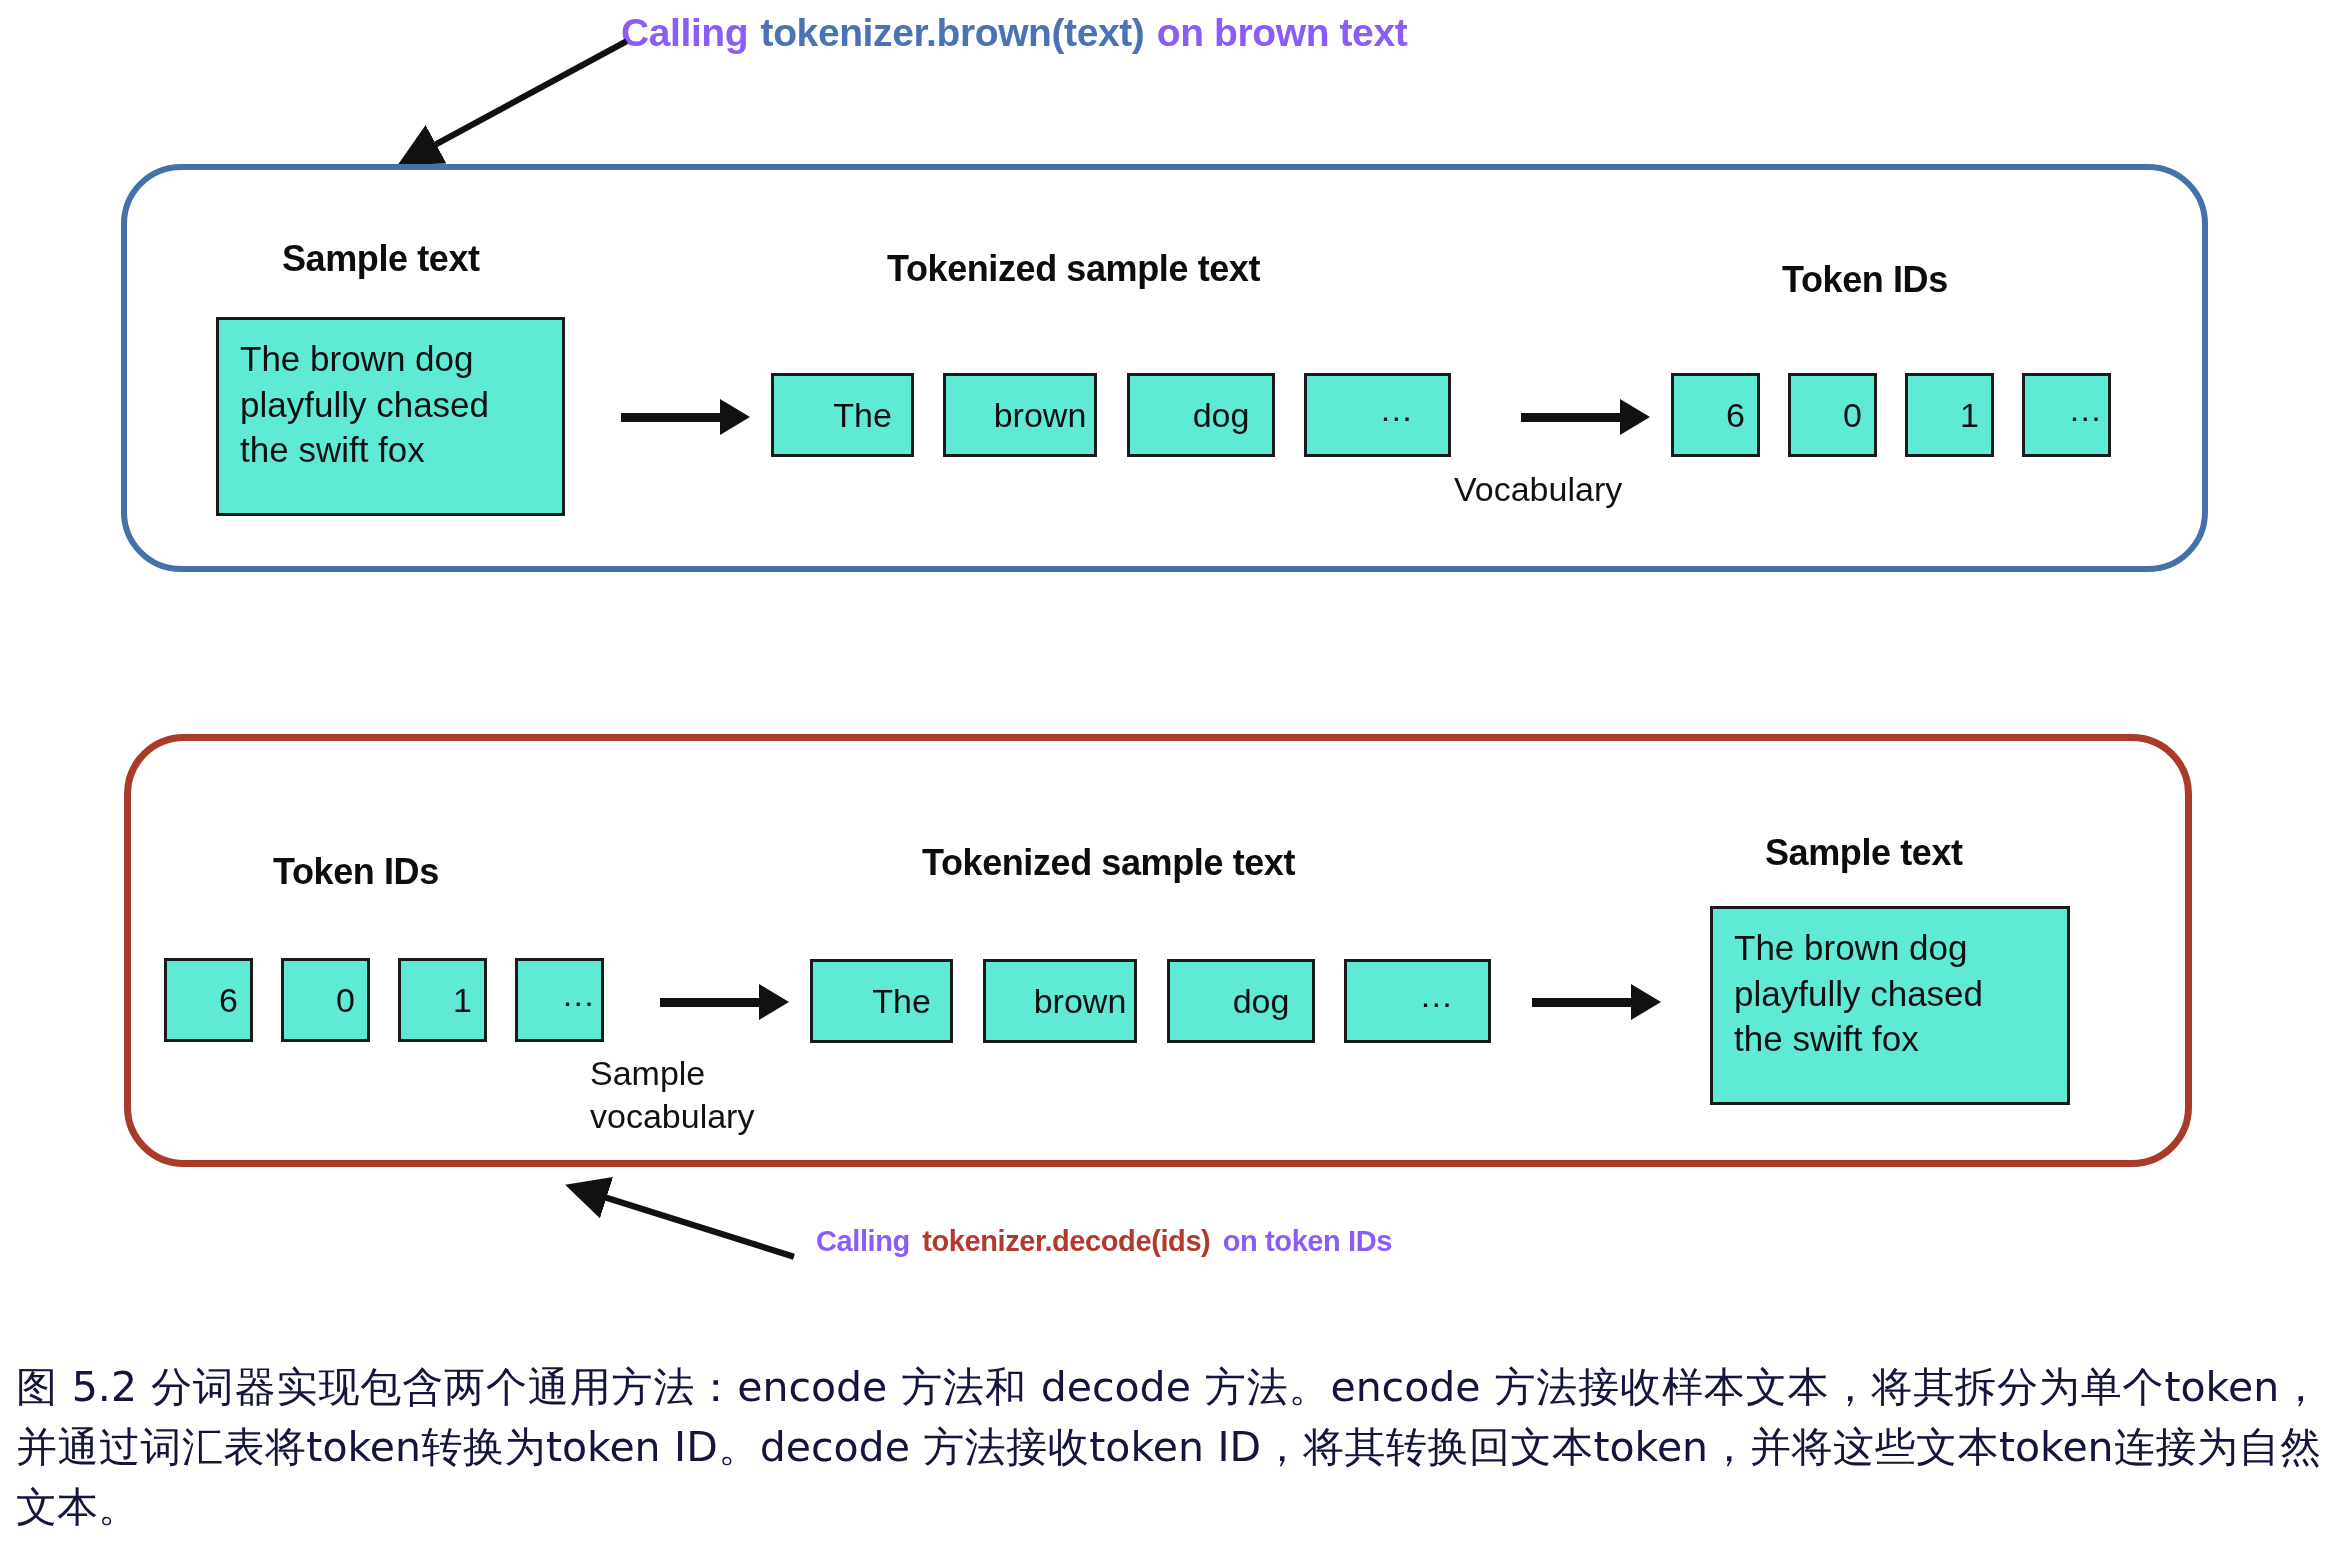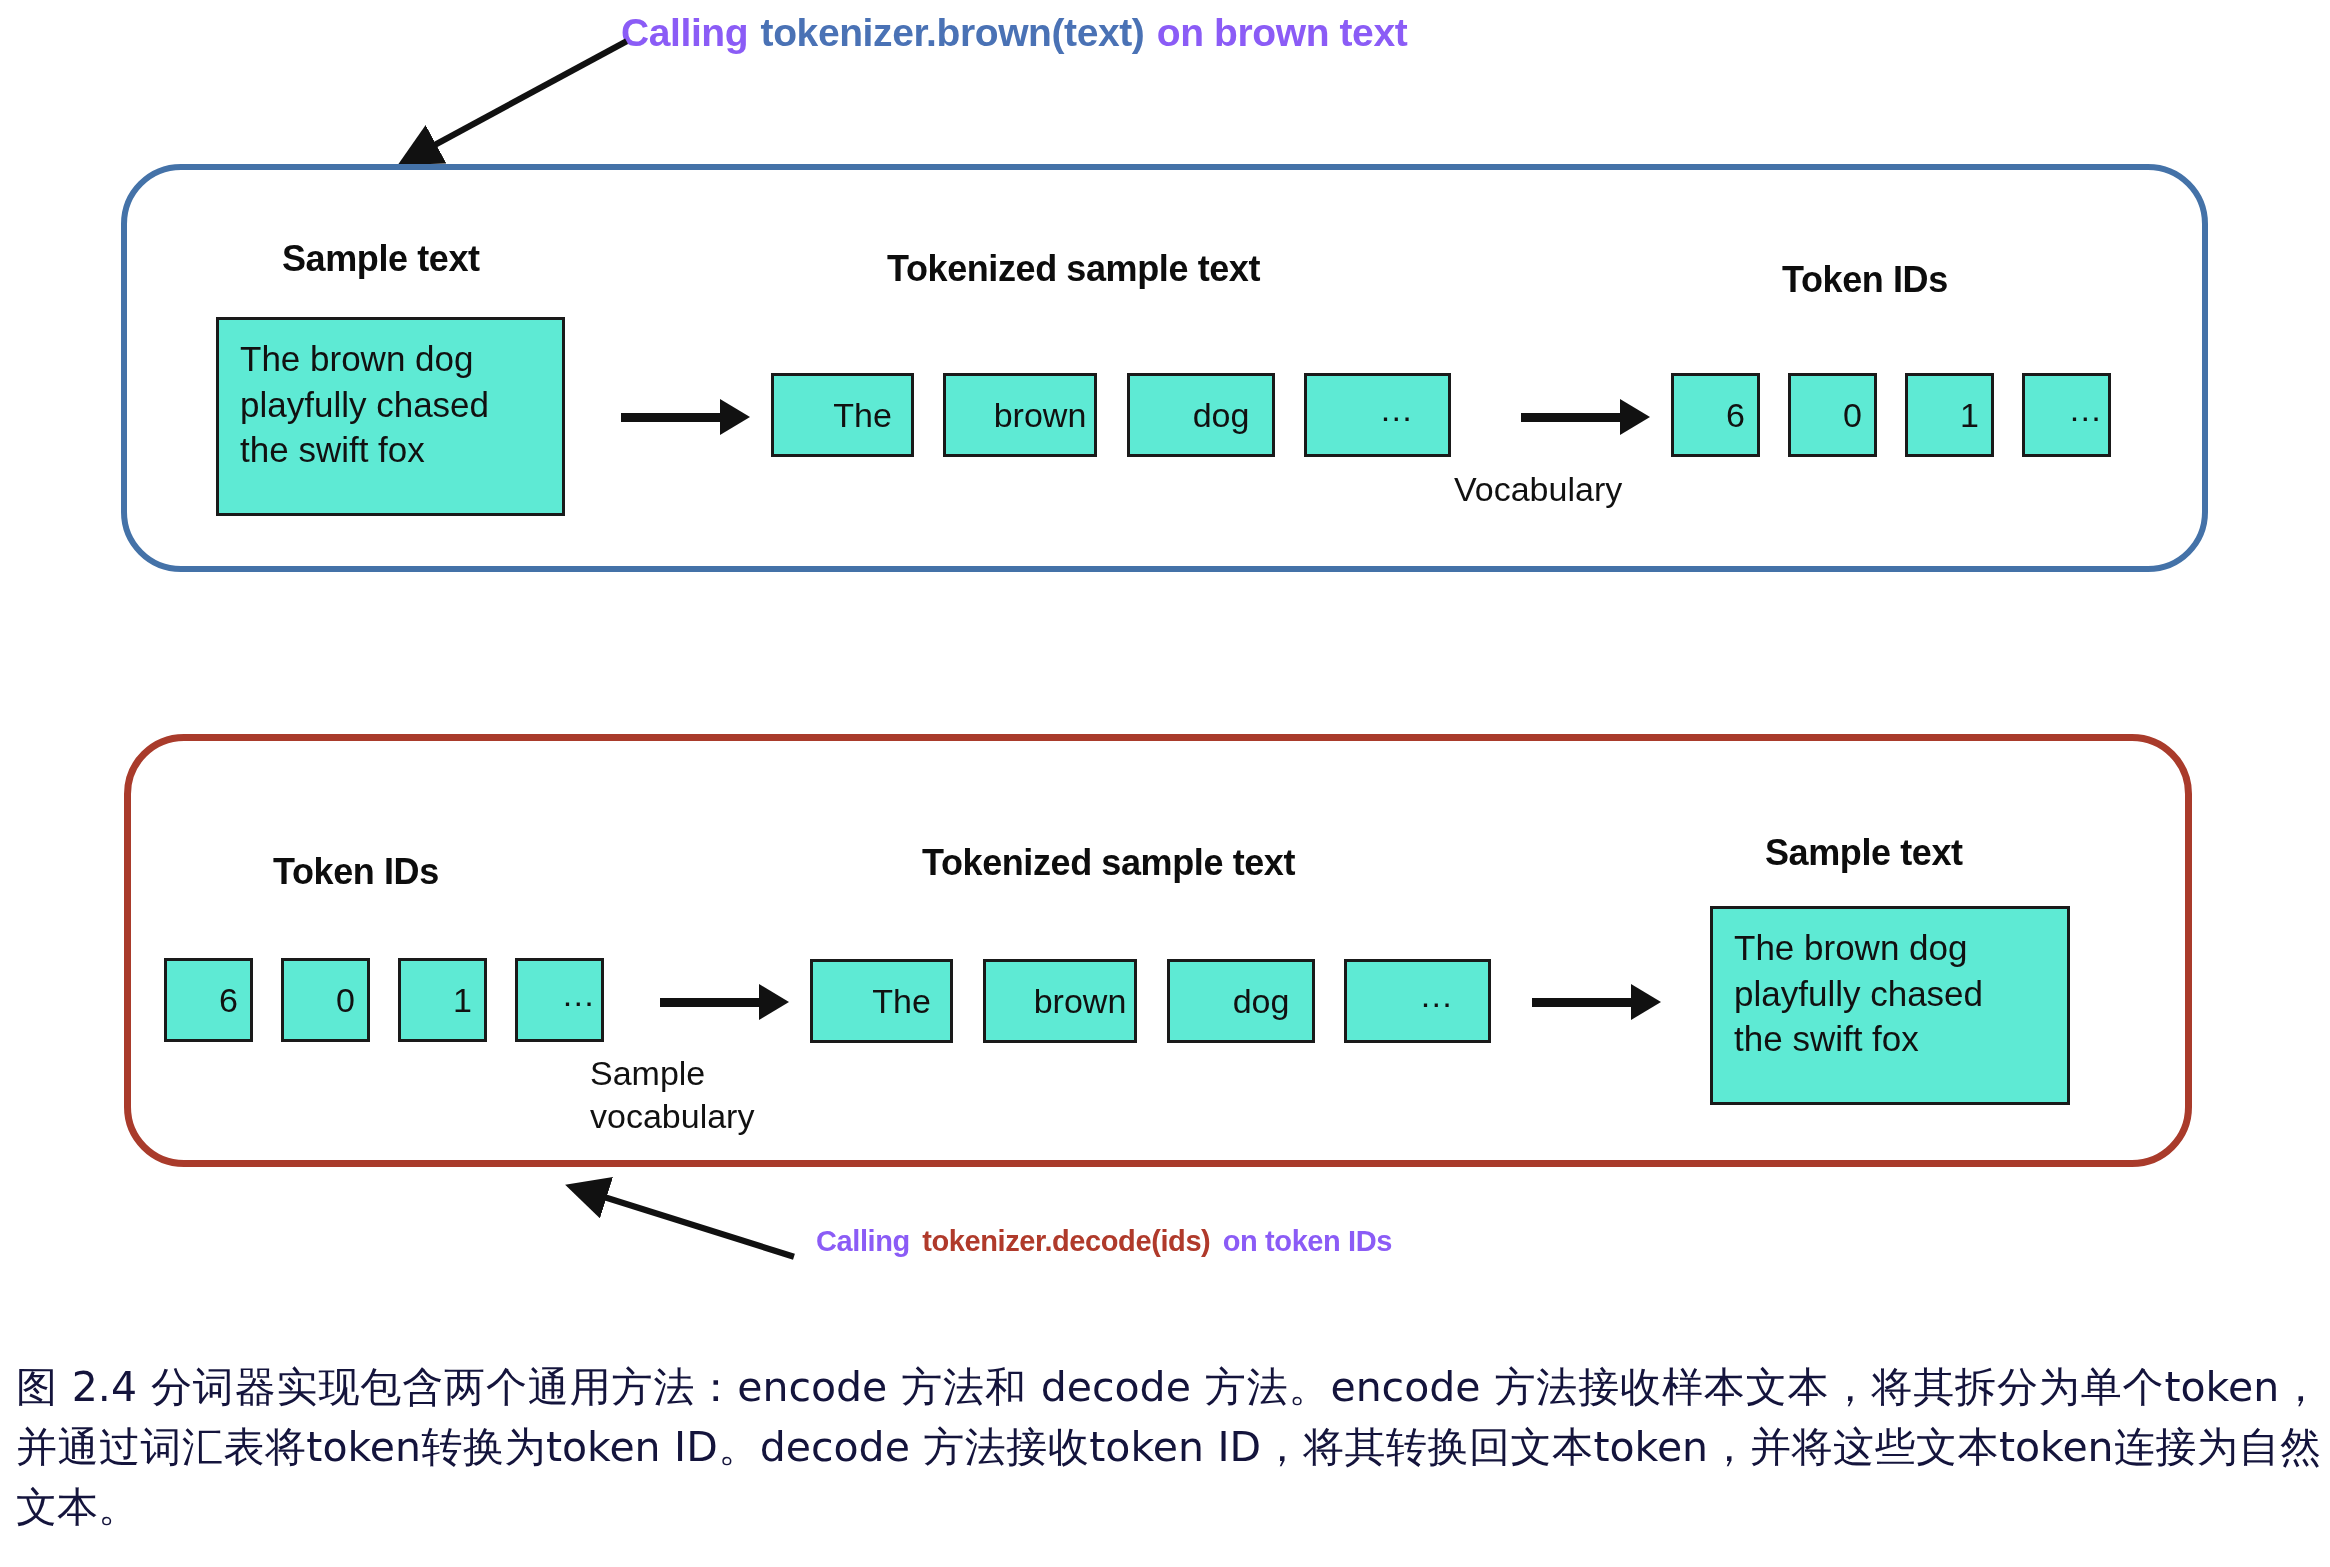--- a/index.html
+++ b/index.html
@@ -241,14 +241,14 @@
       <path d="M0,0 L7,3.5 L0,7 Z" fill="#111111"></path>
     </marker>
   </defs>
   <line x1="296" y1="98" x2="48" y2="20" stroke="#111111" stroke-width="7" marker-end="url(#ahead-dark2)"></line>
 </svg>
 
 <div class="anno anno-bottom">
   <span class="plain">Calling</span><span class="gap"></span><span class="code-red">tokenizer.decode(ids)</span><span class="gap"></span><span class="plain">on token IDs</span>
 </div>
 
-<div class="caption">图 2.4 分词器实现包含两个通用方法：encode 方法和 decode 方法。encode 方法接收样本文本，将其拆分为单个token，并通过词汇表将token转换为token ID。decode 方法接收token ID，将其转换回文本token，并将这些文本token连接为自然文本。</div>
+<div class="caption">图 5.2 分词器实现包含两个通用方法：encode 方法和 decode 方法。encode 方法接收样本文本，将其拆分为单个token，并通过词汇表将token转换为token ID。decode 方法接收token ID，将其转换回文本token，并将这些文本token连接为自然文本。</div>
 
 
 </body></html>

